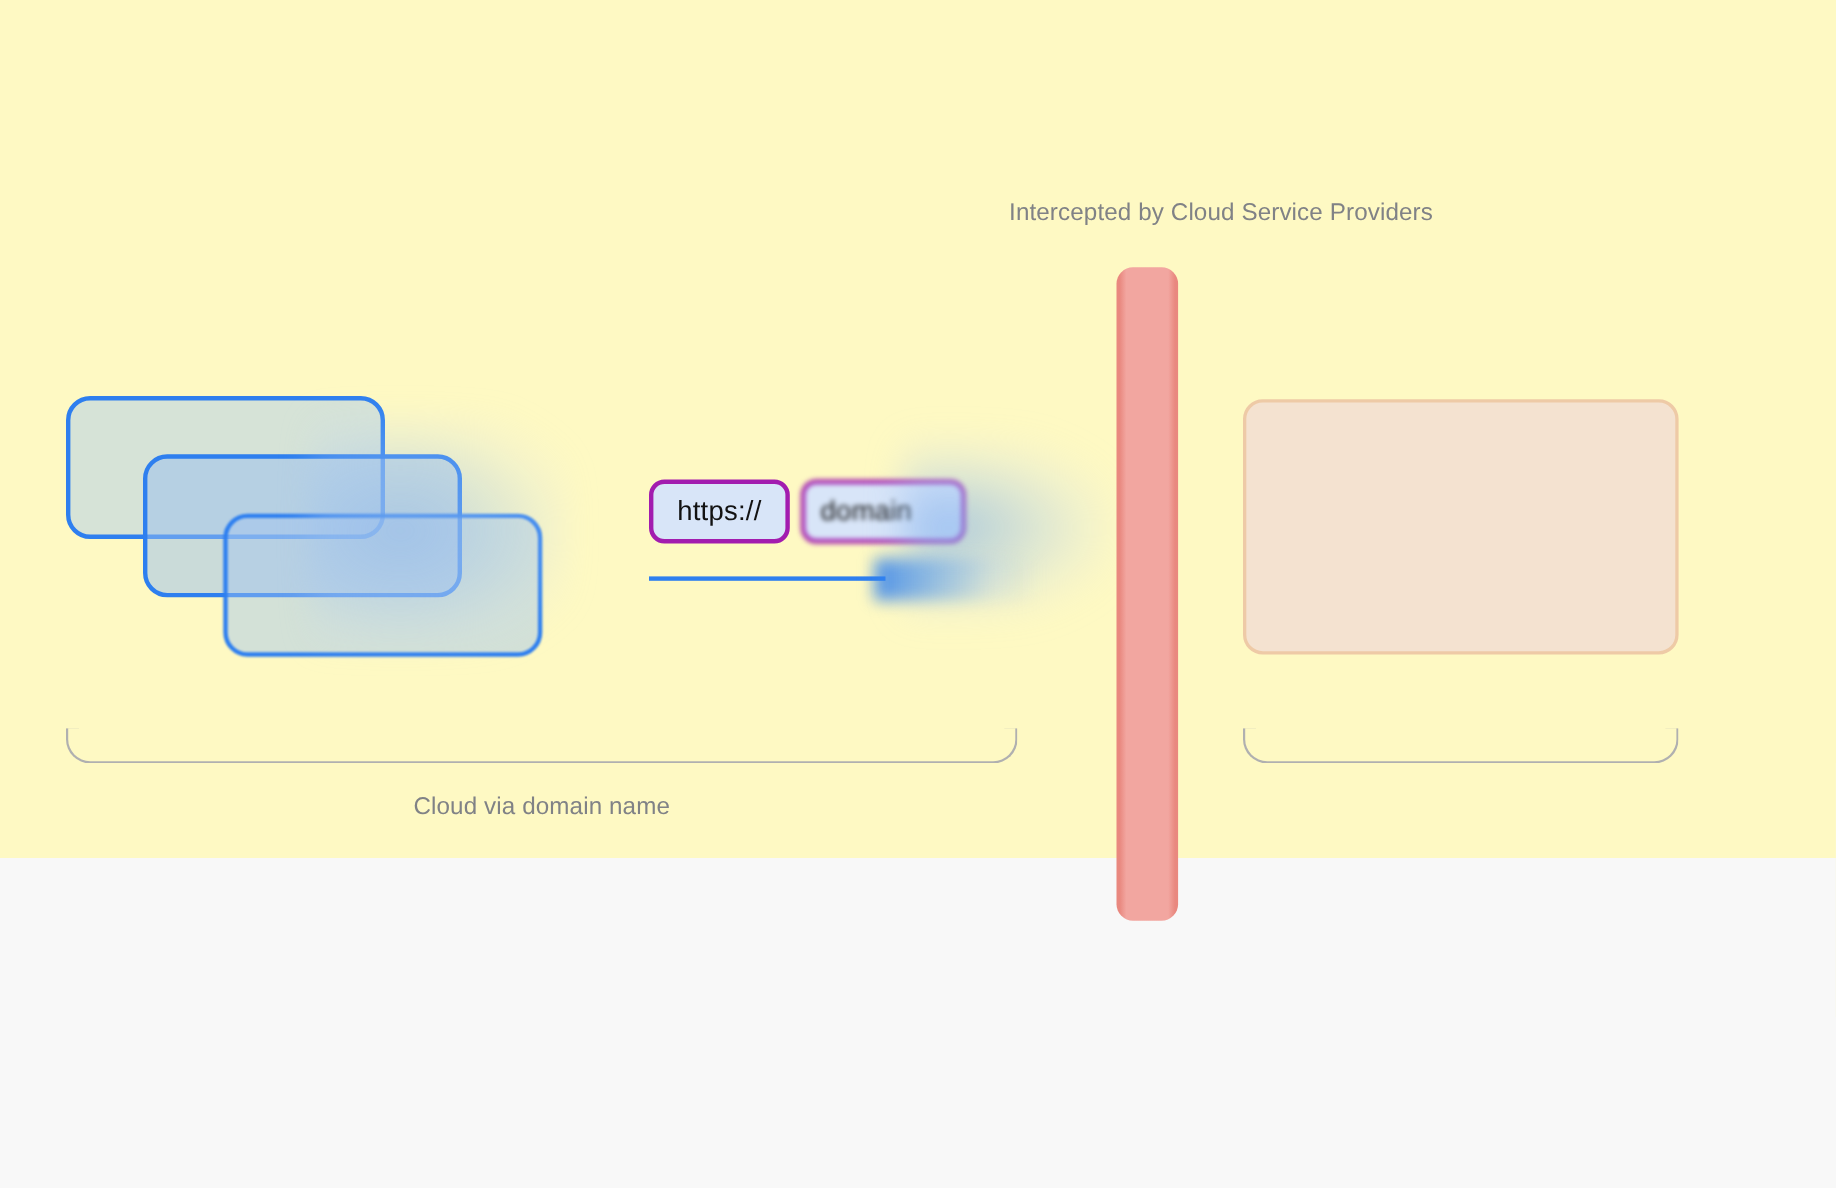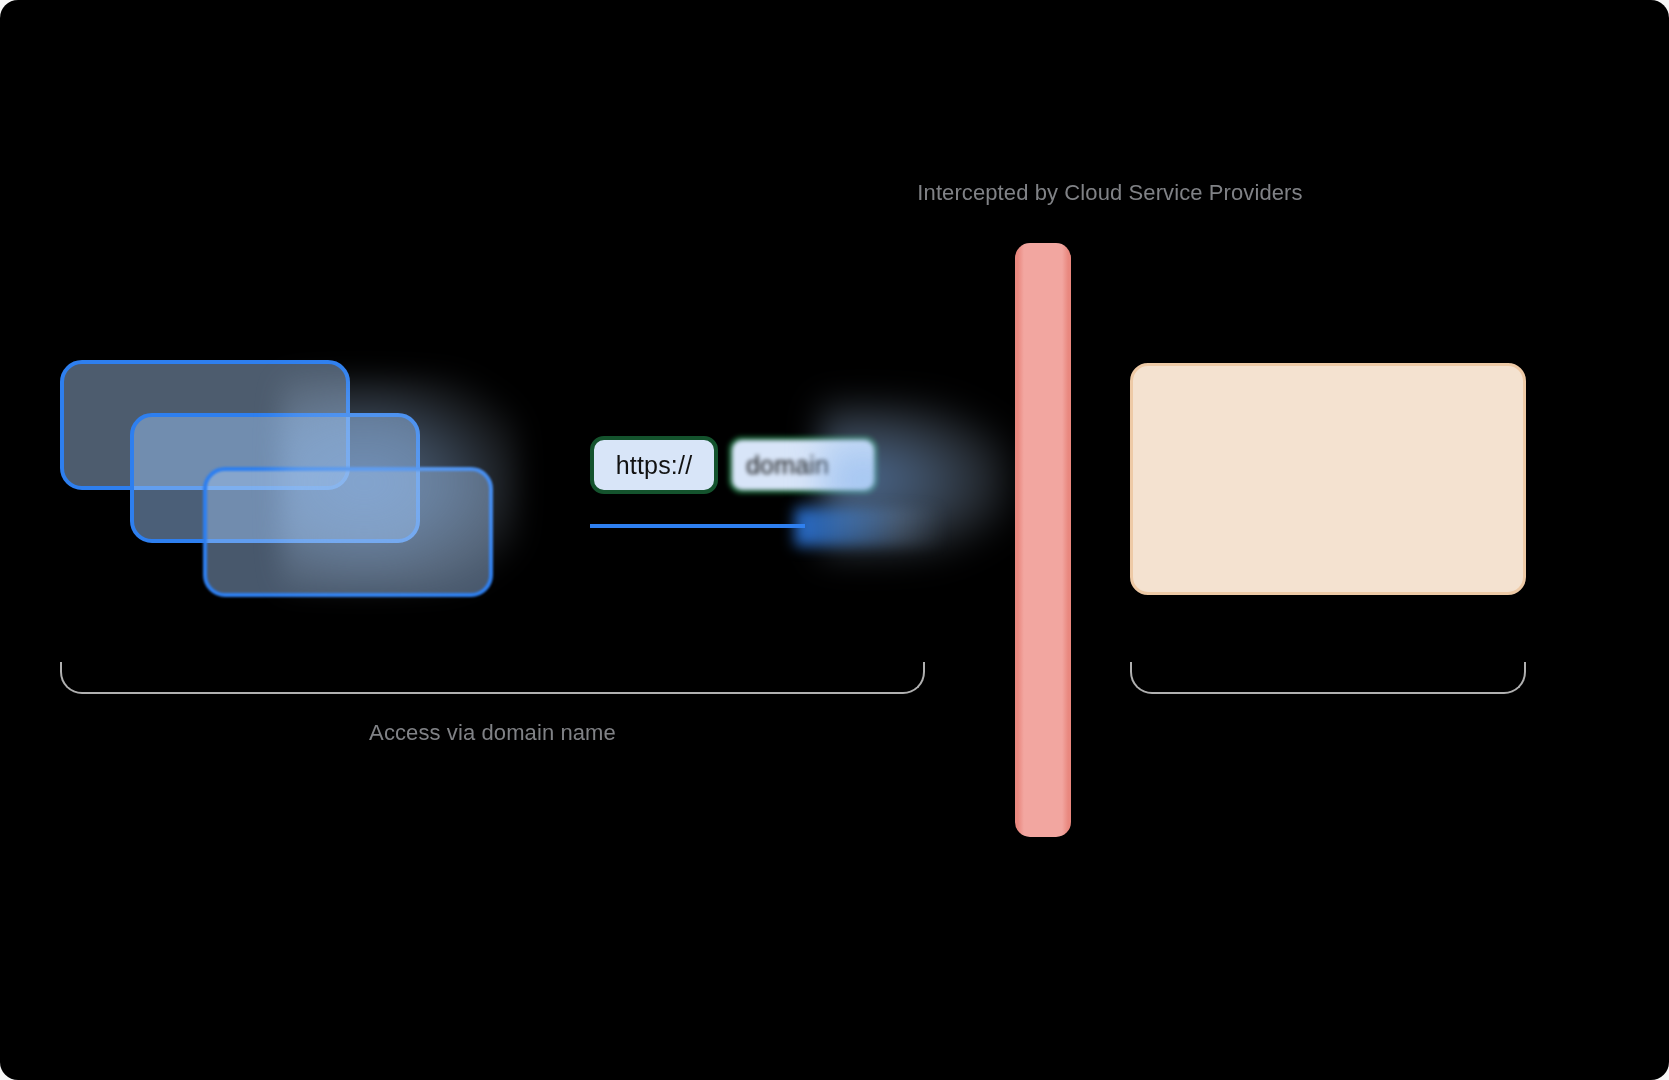--- a/index.html
+++ b/index.html
@@ -14,23 +14,22 @@
   body {
     background: #f8f8f8;
     font-family: "Liberation Sans", sans-serif;
     position: relative;
   }
 
   #stage {
     position: absolute;
     left: 0; top: 0;
     width: 1669px;
-    height: 1080px;
-    background: #000000;
-    border-radius: 18px;
+    height: 780px;
+    background: #fef9c3;
   }
 
   
   .diagram-title {
     position: absolute;
     left: 810px;
     top: 178px;
     width: 600px;
     text-align: center;
     font-size: 22px;
@@ -94,21 +93,21 @@
     position: absolute;
     left: 590px;
     top: 436px;
     width: 400px;
     height: 110px;
   }
 
   .url-pill {
     position: absolute;
     height: 58px;
-    border: 4px solid #14532d;
+    border: 4px solid #a21caf;
     border-radius: 14px;
     background: #d8e5f8;
     display: flex;
     align-items: center;
     justify-content: center;
     font-size: 25px;
     color: #121212;
     letter-spacing: 0.2px;
   }
 
@@ -261,17 +260,17 @@
     <div class="url-domain-fade"></div>
     <div class="url-underline"></div>
     <div class="url-underline-fade"></div>
   </div>
 
   <div class="intercept-bar"></div>
 
   <div class="server-box"></div>
 
   <div class="bracket left-bracket"></div>
-  <div class="bracket-caption left-caption">Access via domain name</div>
+  <div class="bracket-caption left-caption">Cloud via domain name</div>
 
   <div class="bracket right-bracket"></div>
 
 </div>
 
 </body></html>

